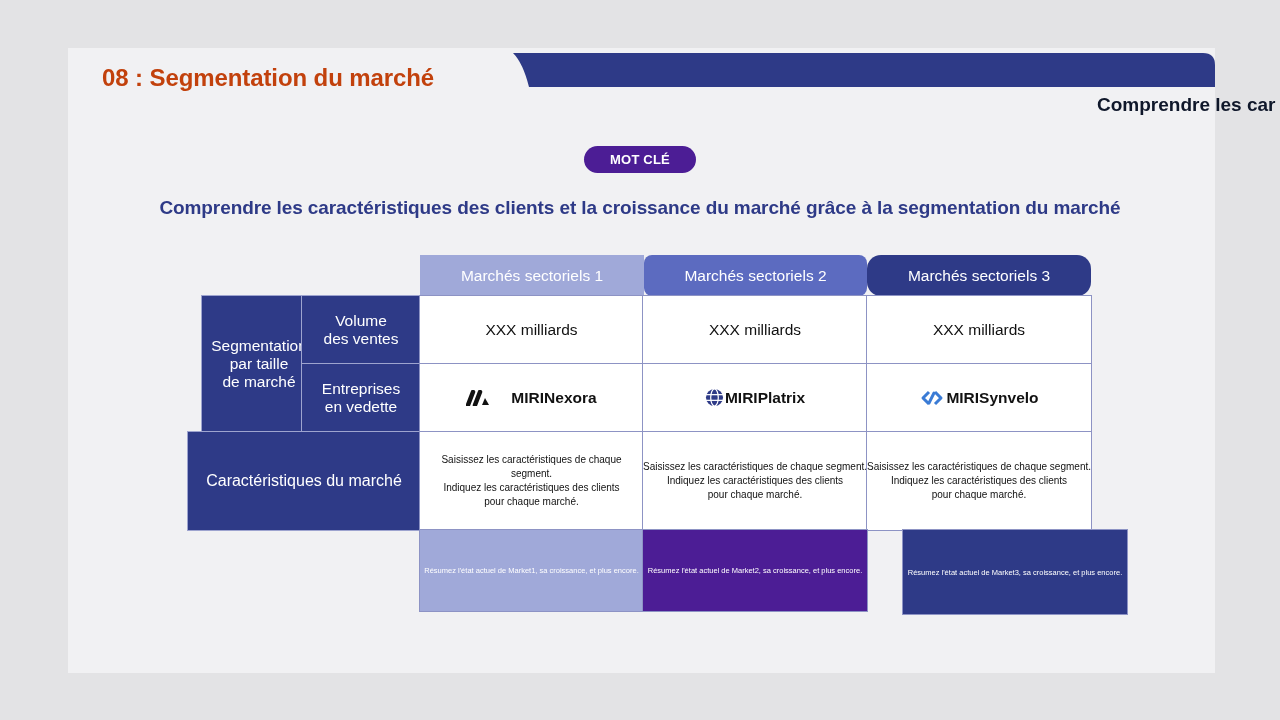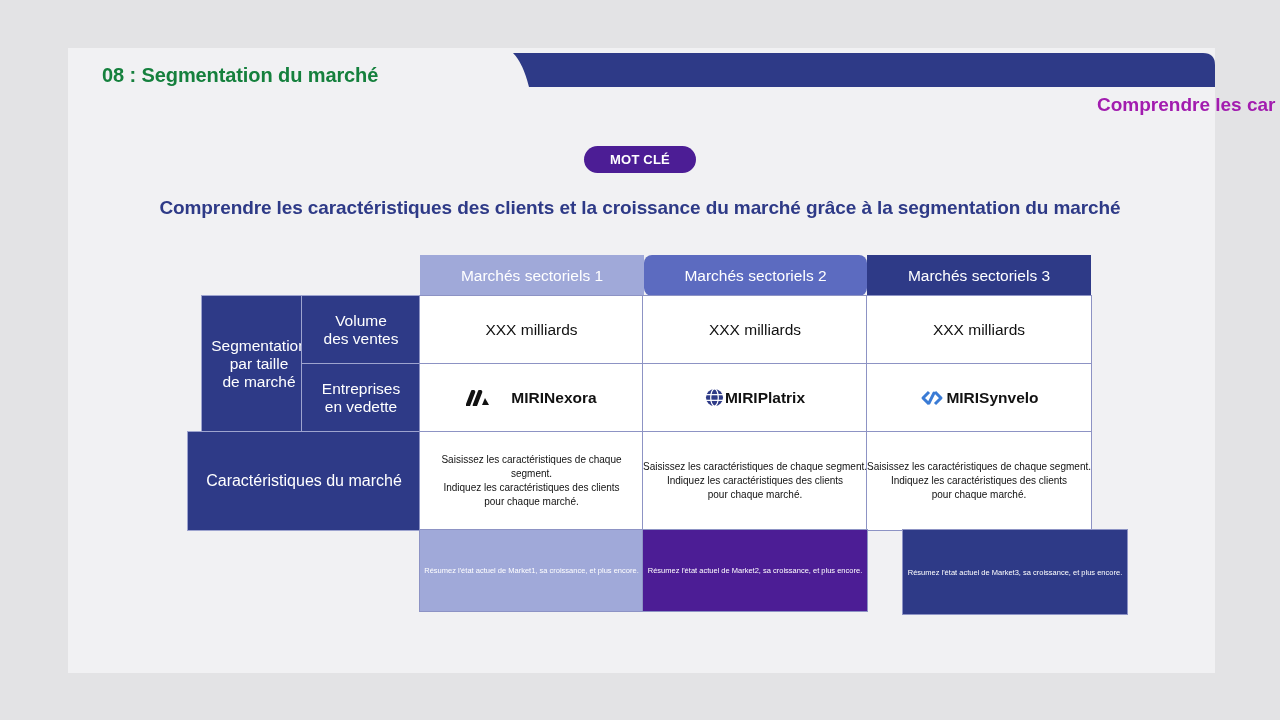--- a/index.html
+++ b/index.html
@@ -1,30 +1,30 @@
 <!DOCTYPE html>
 <html><head>
 <meta charset="utf-8">
 <style>
   * { box-sizing: border-box; margin: 0; padding: 0; }
   html, body { width: 1280px; height: 720px; overflow: hidden; background: #e3e3e5; font-family: "Liberation Sans", "DejaVu Sans", sans-serif; }
   .stage { position: relative; width: 1280px; height: 720px; }
   .slide { position: absolute; left: 68px; top: 48px; width: 1147px; height: 625px; background: #f1f1f3; }
   .banner { position: absolute; left: 513px; top: 53px; width: 702px; height: 34px; }
   .banner svg { display: block; }
-  .slide-title { position: absolute; left: 102px; top: 64px; font-size: 20px; font-weight: bold; color: #15803d; white-space: nowrap; letter-spacing: -0.1px; }
-  .overflow-text { position: absolute; left: 1097px; top: 94px; font-size: 19px; font-weight: bold; color: #a21caf; white-space: nowrap; }
+  .slide-title { position: absolute; left: 102px; top: 64px; font-size: 24px; font-weight: bold; color: #c2410c; white-space: nowrap; letter-spacing: -0.1px; }
+  .overflow-text { position: absolute; left: 1097px; top: 94px; font-size: 19px; font-weight: bold; color: #0f172a; white-space: nowrap; }
   .badge { position: absolute; left: 584px; top: 146px; width: 112px; height: 27px; border-radius: 14px; background: #4c1d95; color: #fff; font-size: 13px; font-weight: bold; display: flex; align-items: center; justify-content: center; letter-spacing: 0.2px; }
   .headline { position: absolute; left: 0; width: 1280px; top: 197px; text-align: center; font-size: 19px; font-weight: bold; color: #2e3a87; letter-spacing: -0.1px; }
 
   .cell { position: absolute; display: flex; align-items: center; justify-content: center; text-align: center; }
   .hdr { color: #fff; font-size: 15.5px; }
   .hdr1 { background: #a0a9d9; }
   .hdr2 { background: #5c6bc0; }
-  .hdr3 { background: #2e3a87; }
+  .hdr3 { background: #2e3a87; border-radius: 14px; }
   .rowlbl { background: #2e3a87; color: #fff; font-size: 15.5px; line-height: 18px; border: 1.5px solid #9ea4cf; }
   .white { background: #fff; border: 1.5px solid #8d93c4; color: #111; font-size: 15.5px; }
   .desc { font-size: 10px; line-height: 14px; color: #111; }
   .sum { color: #fff; font-size: 7.5px; border: 1.5px solid #8d93c4; }
   .sum1 { background: #a0a9d9; }
   .sum2 { background: #4c1d95; }
   .sum3 { background: #2e3a87; }
 
   .logo { display: flex; align-items: center; gap: 21px; font-weight: bold; font-size: 15.5px; color: #111; }
   .logo svg { display: block; }

